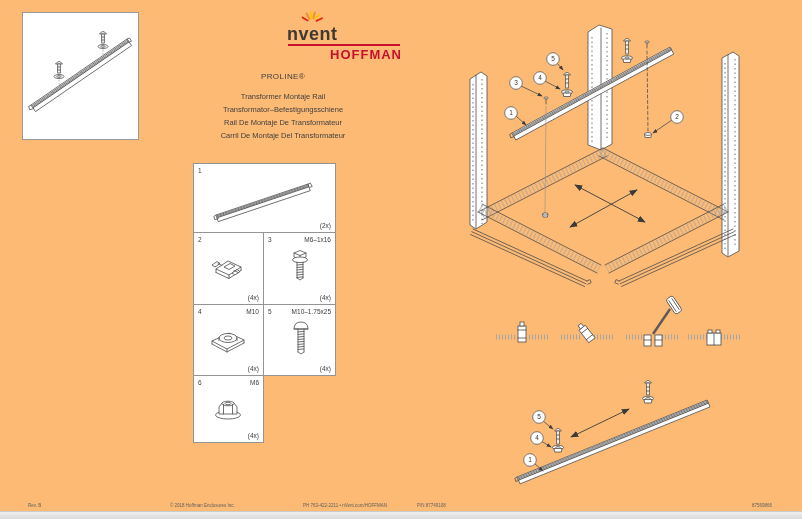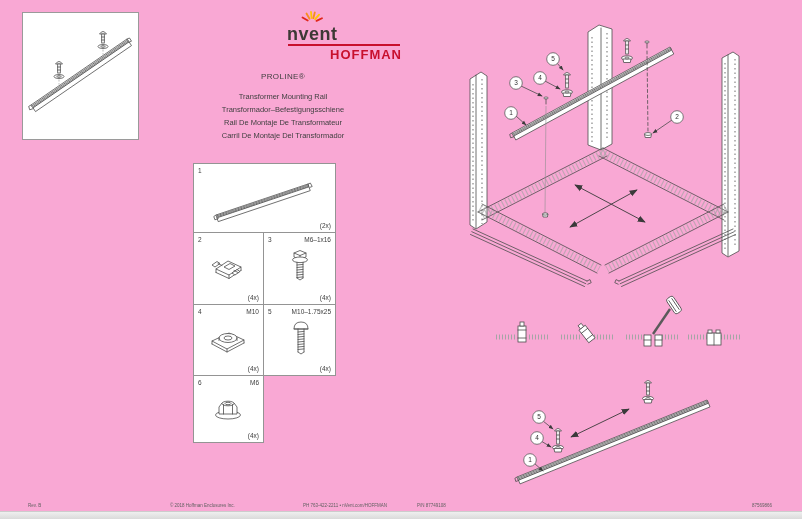--- a/index.html
+++ b/index.html
@@ -1,16 +1,16 @@
 <!DOCTYPE html>
 <html><head>
 <meta charset="utf-8">
 <style>
   html,body{margin:0;padding:0;background:#f2f2f2;}
-  .page{position:relative;width:802px;height:519px;background:#f9a8d4;overflow:hidden;
+  .page{position:relative;width:802px;height:519px;background:#fdba74;overflow:hidden;
         font-family:"Liberation Sans",sans-serif;color:#3d3d3d;}
   svg{position:absolute;overflow:visible;}
   svg text{font-family:"Liberation Sans",sans-serif;}
   .ln{stroke:#4d4d4d;stroke-width:0.8;fill:none;stroke-linecap:round;}
   .lt{stroke:#8f8f8f;stroke-width:0.6;fill:none;}
   .fw{stroke:#4d4d4d;stroke-width:0.8;fill:#ffffff;}
   .hatch{stroke:#a5a5a5;fill:none;}
   .co{fill:#ffffff;stroke:#5a5a5a;stroke-width:0.8;}
   .cot{font-size:6.5px;fill:#333;text-anchor:middle;}
   .figure-box{position:absolute;left:22px;top:12px;width:115px;height:126px;border:1px solid #9a9a9a;background:#fff;}
@@ -76,24 +76,24 @@
       <line x1="16.2" y1="12.2" x2="20.1" y2="7.6" stroke="#FFC600"></line>
       <line x1="17.5" y1="13.9" x2="23" y2="11.3" stroke="#E1251B"></line>
     </g>
   </svg>
   <div class="brand-word">nvent</div>
   <div class="brand-rule"></div>
   <div class="brand-sub">HOFFMAN</div>
 
   <div class="title-block">
     <p class="product">PROLINE®</p>
-    <p class="sub">Transformer Mounting Rail</p>
-    <p class="sub">Transformador–Befestigungsschiene</p>
+    <p class="sub">Transformer Montaje Rail</p>
+    <p class="sub">Transformator–Befestigungsschiene</p>
     <p class="sub">Rail De Montaje De Transformateur</p>
-    <p class="sub">Carril De Montaje Del Transformador</p>
+    <p class="sub">Carril De Montaje Del Transformateur</p>
   </div>
 
   <div class="parts-table">
 
     <div class="cell" style="left:0;top:0;width:143px;height:70px;">
       <span class="cnum">1</span>
       <span class="cqty">(2x)</span>
       <svg style="left:16px;top:9px;" width="106" height="52" viewBox="0 0 106 52">
         <polygon class="fw" points="6,42 98,11 98.96,13.84 6.96,44.84"></polygon>
         <polygon class="fw" points="6.96,44.84 98.96,13.84 100.23,17.64 8.23,48.64"></polygon>

